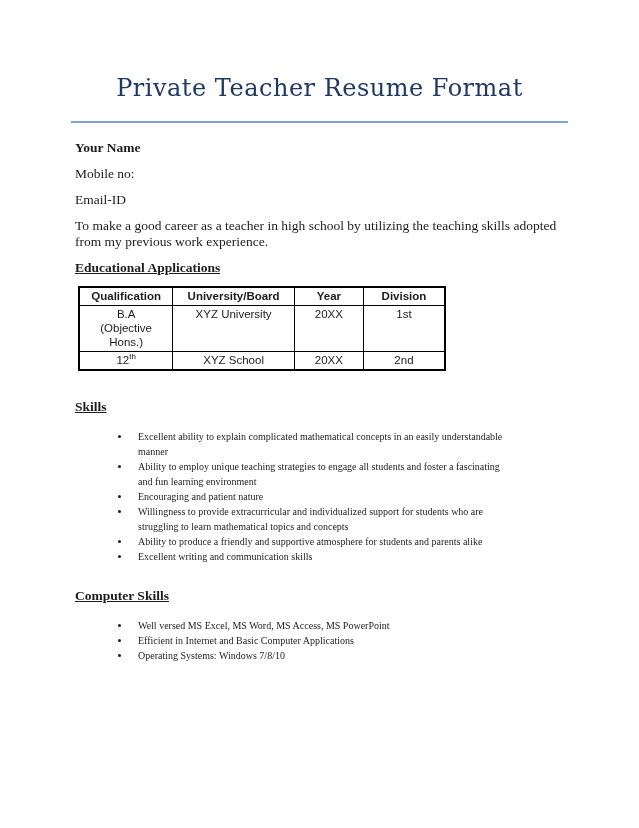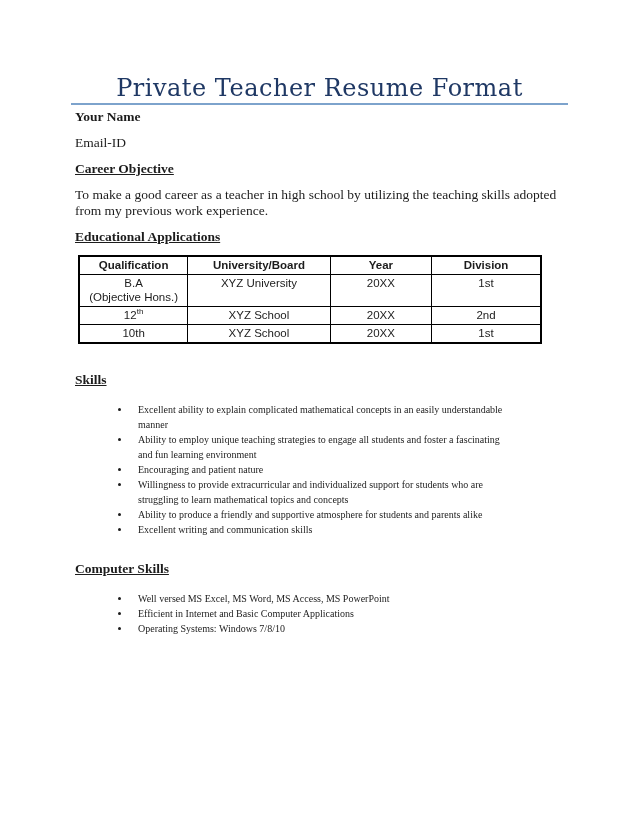--- a/index.html
+++ b/index.html
@@ -10,50 +10,50 @@
     background: #ffffff;
     overflow: hidden;
     font-family: "Liberation Serif", serif;
     color: #1c1c1c;
     box-sizing: border-box;
     padding: 74px 71px 0 71px;
   }
   .title-block {
     text-align: center;
     border-bottom: 2px solid #7da3cc;
-    padding-bottom: 1px;
+    padding-bottom: 19px;
   }
   .doc-title {
     font-family: "DejaVu Serif", serif;
     font-weight: 500;
     font-size: 24px;
     line-height: 28px;
     letter-spacing: 0.5px;
     color: #1f3864;
     margin: 0;
   }
-  .body-area { padding-left: 4px; padding-top: 4px; }
+  .body-area { padding-left: 4px; padding-top: 17px; }
   .line, .para {
     font-size: 13.5px;
     line-height: 16px;
     margin: 0 0 10px 0;
   }
   .bold { font-weight: bold; }
   .heading {
     font-size: 13.5px;
     line-height: 16px;
     font-weight: bold;
     text-decoration: underline;
     margin: 0 0 10px 0;
   }
   .para { margin-bottom: 10px; }
   .edu-table {
     border-collapse: collapse;
     margin: 2px 0 0 3px;
-    width: 464px;
+    width: 368px;
     font-family: "Liberation Sans", sans-serif;
     font-size: 11.5px;
     line-height: 14px;
     text-align: center;
     border: 2px solid #000000;
   }
   .edu-table th, .edu-table td {
     border: 1px solid #000000;
     padding: 1px 4px 2px 4px;
     vertical-align: top;
@@ -79,23 +79,23 @@
 
 <div class="page">
 
   <div class="title-block">
     <h1 class="doc-title">Private Teacher Resume Format</h1>
   </div>
 
   <div class="body-area">
 
     <p class="line bold">Your Name</p>
+    <p class="line">Mobile no:</p>
     <p class="line">Email-ID</p>
 
-    <h2 class="heading">Career Objective</h2>
     <p class="para">To make a good career as a teacher in high school by utilizing the teaching skills adopted from my previous work experience.</p>
 
     <h2 class="heading">Educational Applications</h2>
 
     <table class="edu-table">
       <colgroup>
         <col style="width:109px">
           <col style="width:143px">
           <col style="width:102px">
           <col style="width:110px">
@@ -115,26 +115,20 @@
           <td>XYZ University</td>
           <td>20XX</td>
           <td>1st</td>
         </tr>
         <tr>
           <td class="cell-pre sup-ordinal">12<sup>th</sup></td>
           <td>XYZ School</td>
           <td>20XX</td>
           <td>2nd</td>
         </tr>
-        <tr>
-          <td class="cell-pre">10th</td>
-          <td>XYZ School</td>
-          <td>20XX</td>
-          <td>1st</td>
-        </tr>
       </tbody>
     </table>
 
     <h2 class="heading skills-gap">Skills</h2>
     <ul class="bullets">
       <li>Excellent ability to explain complicated mathematical concepts in an easily understandable manner</li>
       <li>Ability to employ unique teaching strategies to engage all students and foster a fascinating and fun learning environment</li>
       <li>Encouraging and patient nature</li>
       <li>Willingness to provide extracurricular and individualized support for students who are struggling to learn mathematical topics and concepts</li>
       <li>Ability to produce a friendly and supportive atmosphere for students and parents alike</li>

